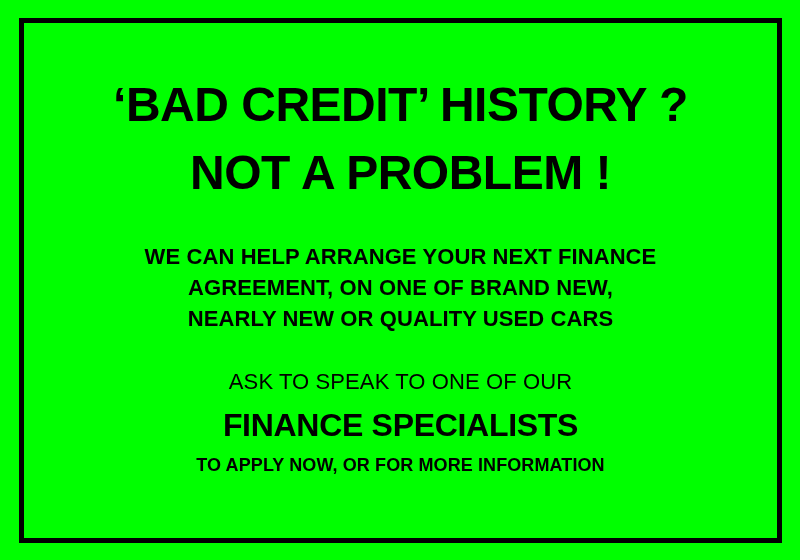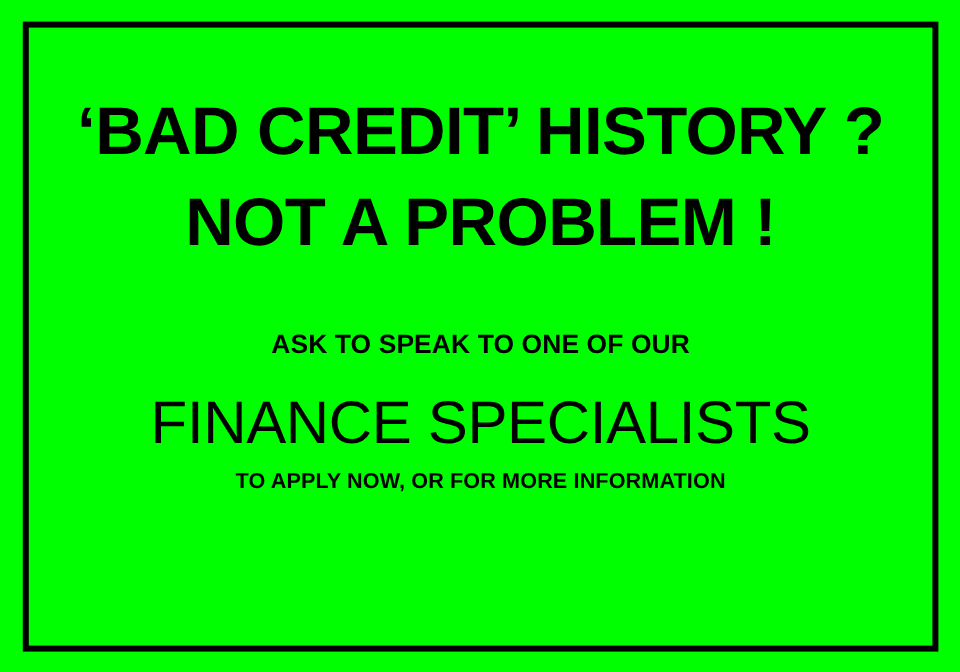--- a/index.html
+++ b/index.html
@@ -47,21 +47,21 @@
     color: #000000;
   }
 
   .headline-block {
     margin-top: 56px;
     width: 100%;
   }
 
   .headline {
     display: block;
-    font-size: 56px;
+    font-size: 48px;
     font-weight: bold;
     line-height: 1.08;
     letter-spacing: -0.5px;
     white-space: nowrap;
   }
 
   .headline-2 {
     margin-top: 16px;
   }
 
@@ -80,34 +80,33 @@
   }
 
   .cta-block {
     margin-top: 34px;
     width: 100%;
   }
 
   .cta-lead {
     display: block;
     font-size: 22px;
-    font-weight: bold;
+    font-weight: normal;
     line-height: 1.3;
     letter-spacing: 0.1px;
     white-space: nowrap;
-    margin-top: 23px;
   }
 
   .cta-main {
     display: block;
-    font-size: 50px;
-    font-weight: normal;
+    font-size: 32px;
+    font-weight: bold;
     line-height: 1.12;
     letter-spacing: -0.3px;
-    margin-top: 22px;
+    margin-top: 11px;
     white-space: nowrap;
   }
 
   .cta-tail {
     display: block;
     font-size: 18px;
     font-weight: bold;
     line-height: 1.3;
     letter-spacing: 0.1px;
     margin-top: 10px;
@@ -121,20 +120,25 @@
 
   <div id="poster-frame"></div>
 
   <div id="poster-content">
 
     <div class="headline-block">
       <span class="headline headline-1">‘BAD CREDIT’ HISTORY ?</span>
       <span class="headline headline-2">NOT A PROBLEM !</span>
     </div>
 
+    <div class="body-block">
+      <span class="body-line">WE CAN HELP ARRANGE YOUR NEXT FINANCE</span>
+      <span class="body-line">AGREEMENT, ON ONE OF BRAND NEW,</span>
+      <span class="body-line">NEARLY NEW OR QUALITY USED CARS</span>
+    </div>
 
     <div class="cta-block">
       <span class="cta-lead">ASK TO SPEAK TO ONE OF OUR</span>
       <span class="cta-main">FINANCE SPECIALISTS</span>
       <span class="cta-tail">TO APPLY NOW, OR FOR MORE INFORMATION</span>
     </div>
 
   </div>
 </div>
 

